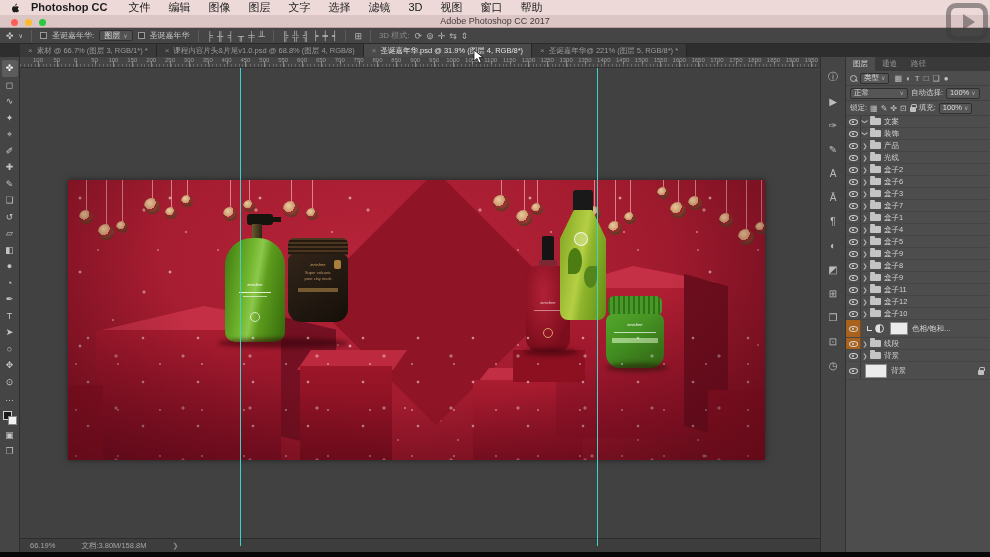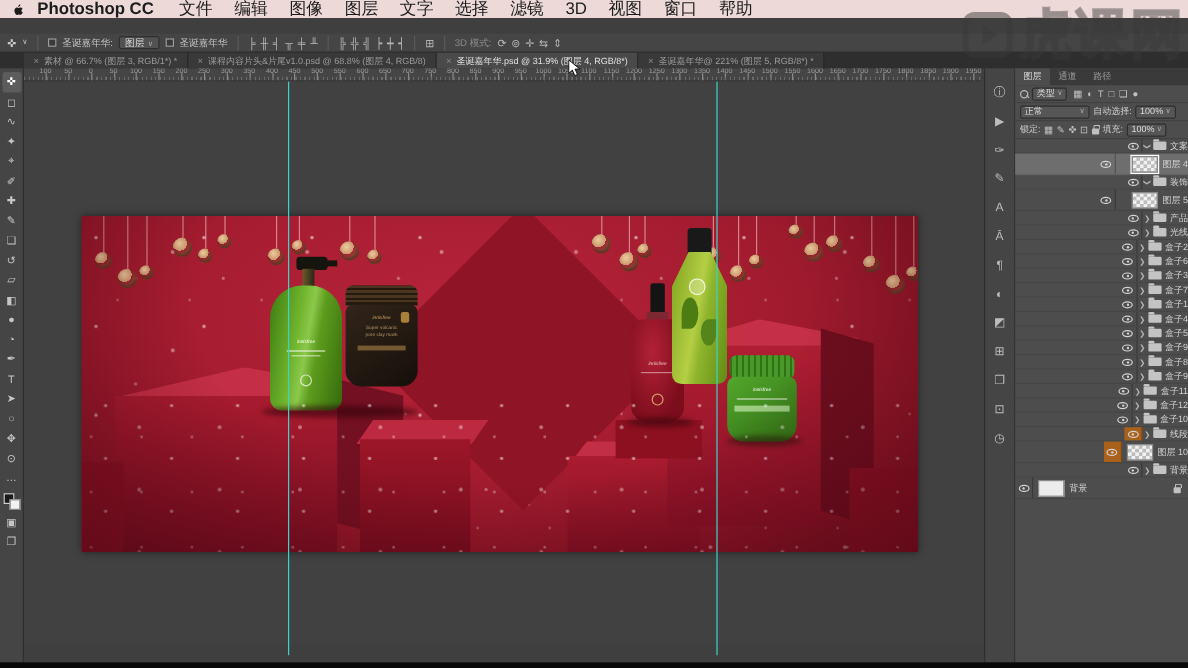--- a/index.html
+++ b/index.html
@@ -6,21 +6,21 @@
   html,body { width:990px; height:557px; overflow:hidden; background:#222;
     font-family:"Liberation Sans", sans-serif; }
   #app { position:relative; width:990px; height:557px; background:#3f3f3f; }
   .abs { position:absolute; }
 
   
   #menubar { left:0; top:0; width:990px; height:15px; background:#ecd9d8;
     display:flex; align-items:center; gap:0; padding-left:8px; }
   #menubar .apple { width:14px; display:flex; justify-content:center; }
   #menu-items { display:flex; }
-  .menu-item { font-size:14px; color:#1c1c1c; padding:0 9px; line-height:15px; white-space:nowrap; }
+  .menu-item { font-size:11px; color:#1c1c1c; padding:0 9px; line-height:15px; white-space:nowrap; }
   .menu-item.first { font-weight:bold; padding-right:12px; }
 
   
   #titlebar { left:0; top:15px; width:990px; height:13px; background:#dcc6c5;
     border-bottom:1px solid #b7a1a0; }
   .tl { position:absolute; top:3.5px; width:7px; height:7px; border-radius:50%; }
   #titlebar .title { position:absolute; left:0; right:0; top:1px; text-align:center;
     font-size:9px; color:#45393a; }
 
   
@@ -120,21 +120,21 @@
     border:1px solid #bbb; border-radius:50%; }
   .mag::after { content:""; position:absolute; left:5px; top:5px; width:3px; height:1px;
     background:#bbb; transform:rotate(45deg); }
   .fico { font-size:8px; color:#c0c0c0; }
   .lock-css { position:relative; width:6px; height:5px; background:#c0c0c0; border-radius:1px; margin-top:3px; }
   .lock-css::before { content:""; position:absolute; left:1px; top:-3px; width:4px; height:3px;
     border:1px solid #c0c0c0; border-bottom:none; border-radius:2px 2px 0 0; }
 
   
   #layersrows { position:absolute; left:0; top:59px; right:0; }
-  .lrow { display:flex; align-items:center; height:12px; border-bottom:1px solid rgba(0,0,0,.1);justify-content:flex-end; }
+  .lrow { display:flex; align-items:center; height:12px; border-bottom:1px solid rgba(0,0,0,.1); }
   .lrow.thumbrow { height:18px; }
   .lrow.selected { background:#6e6e6e; }
   .eyecell { width:15px; align-self:stretch; display:flex; align-items:center; justify-content:center;
     border-right:1px solid rgba(0,0,0,.25); flex:none; }
   .eyecell.orange { background:#a9621c; }
   .eye { position:relative; width:9px; height:6px; border:1px solid #d4d4d4; border-radius:50%; }
   .eye::after { content:""; position:absolute; left:2.5px; top:1px; width:2px; height:2px;
     background:#d4d4d4; border-radius:50%; }
   .expander { font-size:6px; color:#b5b5b5; width:8px; text-align:center; flex:none; }
   .expander.open { transform:rotate(90deg); }
@@ -192,20 +192,26 @@
         <span class="menu-item">文字</span>
         <span class="menu-item">选择</span>
         <span class="menu-item">滤镜</span>
         <span class="menu-item">3D</span>
         <span class="menu-item">视图</span>
         <span class="menu-item">窗口</span>
         <span class="menu-item">帮助</span>
       </div>
   </div>
 
+  <div class="abs" id="titlebar">
+    <span class="tl" style="left:11px;background:#ff5f57"></span>
+    <span class="tl" style="left:25px;background:#febc2e"></span>
+    <span class="tl" style="left:39px;background:#28c840"></span>
+    <span class="title">Adobe Photoshop CC 2017</span>
+  </div>
 
   <div class="abs" id="optionsbar">
     <span class="ob-ico">✜</span>
     <span class="ob-ico" style="font-size:6px">∨</span>
     <span class="ob-sep"></span>
     <span class="ob-check"></span>
     <span>圣诞嘉年华:</span>
     <span class="ob-select"><span>图层</span><span class="car">∨</span></span>
     <span class="ob-check"></span>
     <span>圣诞嘉年华</span>
@@ -575,44 +581,28 @@
     </div>
     <div id="layersrows">
         <div class="lrow">
           <span class="eyecell">
             <span class="eye"></span>
           </span>
           <span class="expander open">❯</span>
           <span class="folder"></span>
           <span class="lname">文案</span>
         </div>
-        <div class="lrow thumbrow selected">
-          <span class="eyecell">
-            <span class="eye"></span>
-          </span>
-          <span style="width: 9px;"></span>
-          <span class="thumb selthumb"></span>
-          <span class="lname">图层 4</span>
-        </div>
         <div class="lrow">
           <span class="eyecell">
             <span class="eye"></span>
           </span>
           <span class="expander open">❯</span>
           <span class="folder"></span>
           <span class="lname">装饰</span>
         </div>
-        <div class="lrow thumbrow">
-          <span class="eyecell">
-            <span class="eye"></span>
-          </span>
-          <span style="width: 9px;"></span>
-          <span class="thumb"></span>
-          <span class="lname">图层 5</span>
-        </div>
         <div class="lrow">
           <span class="eyecell">
             <span class="eye"></span>
           </span>
           <span class="expander">❯</span>
           <span class="folder"></span>
           <span class="lname">产品</span>
         </div>
         <div class="lrow">
           <span class="eyecell">
@@ -718,61 +708,67 @@
           <span class="folder"></span>
           <span class="lname">盒子12</span>
         </div>
         <div class="lrow">
           <span class="eyecell">
             <span class="eye"></span>
           </span>
           <span class="expander">❯</span>
           <span class="folder"></span>
           <span class="lname">盒子10</span>
-        </div>
-        <div class="lrow">
-          <span class="eyecell orange">
-            <span class="eye"></span>
-          </span>
-          <span class="expander">❯</span>
-          <span class="folder"></span>
-          <span class="lname">线段</span>
         </div>
         <div class="lrow thumbrow">
           <span class="eyecell orange">
             <span class="eye"></span>
           </span>
-          <span class="thumb"></span>
-          <span class="lname">图层 10</span>
+          <span class="clip"></span>
+          <span class="adj-ico"></span>
+          <span class="thumb mask"></span>
+          <span class="lname">色相/饱和...</span>
+        </div>
+        <div class="lrow">
+          <span class="eyecell orange">
+            <span class="eye"></span>
+          </span>
+          <span class="expander">❯</span>
+          <span class="folder"></span>
+          <span class="lname">线段</span>
         </div>
         <div class="lrow">
           <span class="eyecell">
             <span class="eye"></span>
           </span>
           <span class="expander">❯</span>
           <span class="folder"></span>
           <span class="lname">背景</span>
         </div>
         <div class="lrow thumbrow">
           <span class="eyecell">
             <span class="eye"></span>
           </span>
           <span class="thumb white"></span>
           <span class="lname">背景</span>
           <span class="lock-css rowlock"></span>
         </div>
       </div>
   </div>
 
+  <div class="abs" id="statusbar">
+    <span>66.19%</span>
+    <span>文档:3.80M/158.8M</span>
+    <span class="chev">❯</span>
+  </div>
   <div class="abs" id="blackstrip"></div>
 
   <div class="abs" id="watermark">
     <div id="wm-logo">
         <div class="ply"></div>
       </div>
-    <div id="wm-text">虎课网</div>
   </div>
 
   <svg class="abs" id="cursor" width="12" height="16" viewBox="0 0 12 16">
     <path d="M1,1 L1,12 L4,9.4 L6,14 L8.2,13 L6.2,8.6 L10,8.4 Z" fill="#fff" stroke="#000" stroke-width="0.7"></path>
   </svg>
 
 </div>
 
 </body></html>

